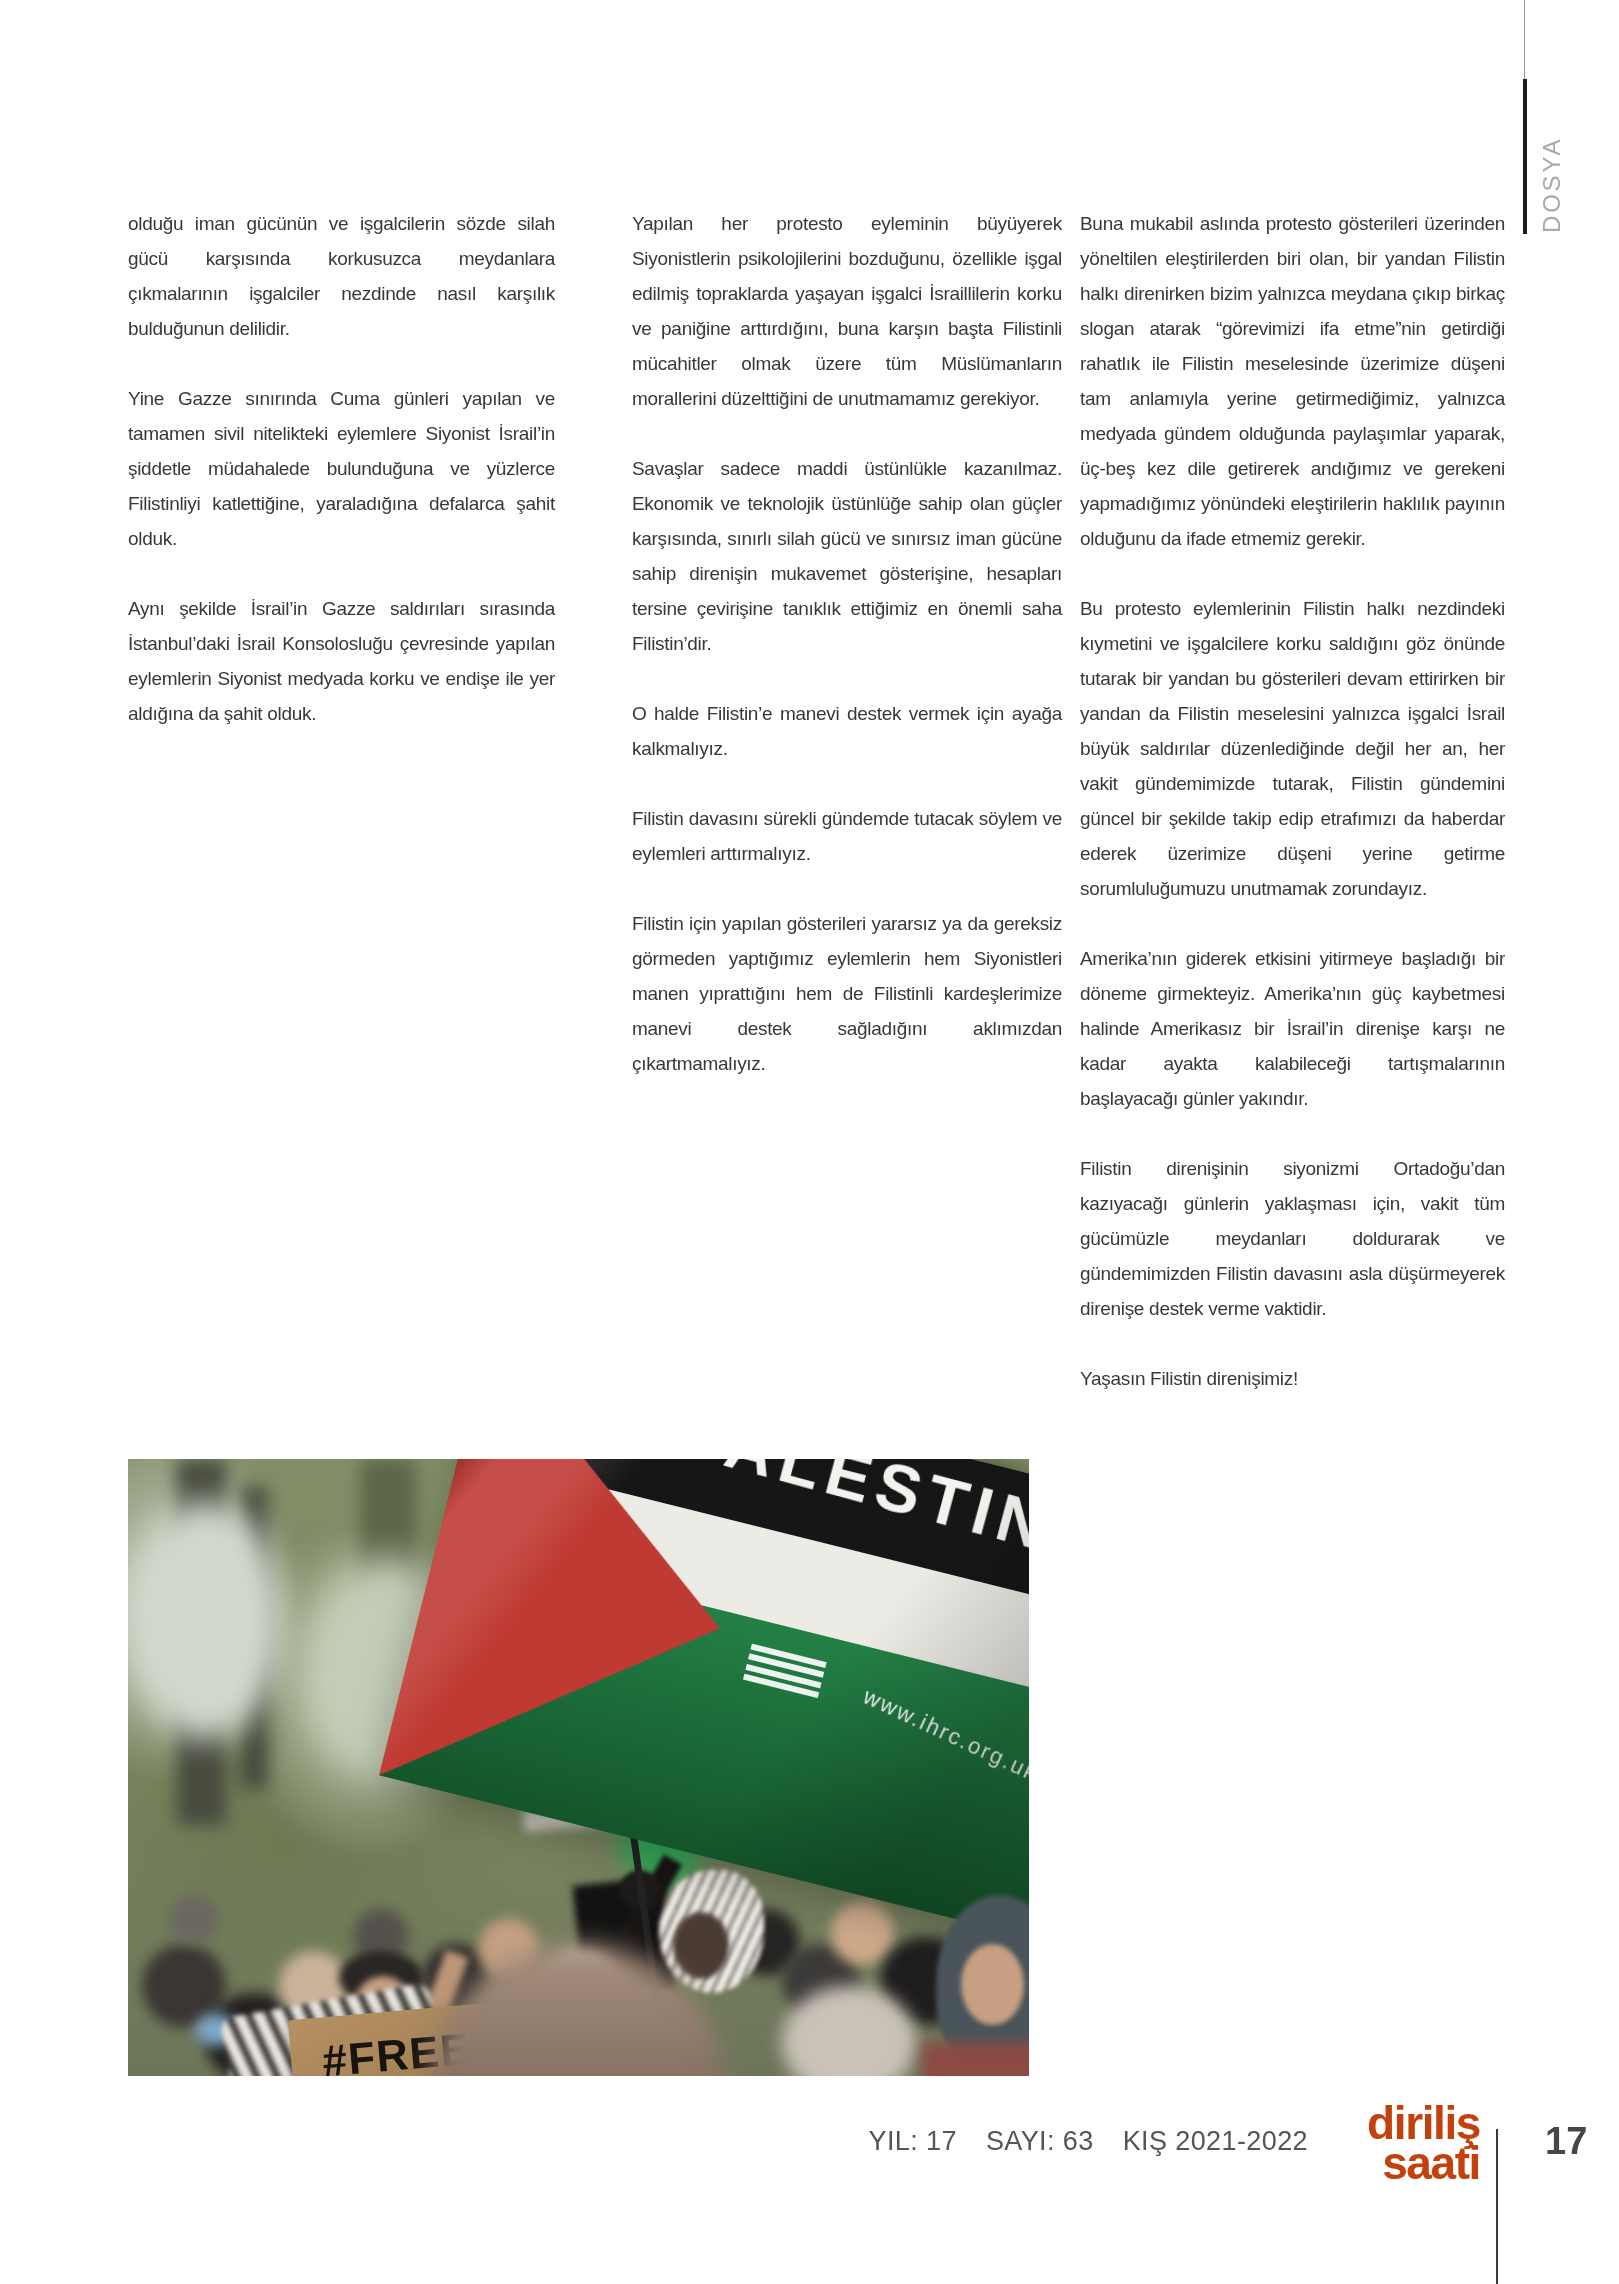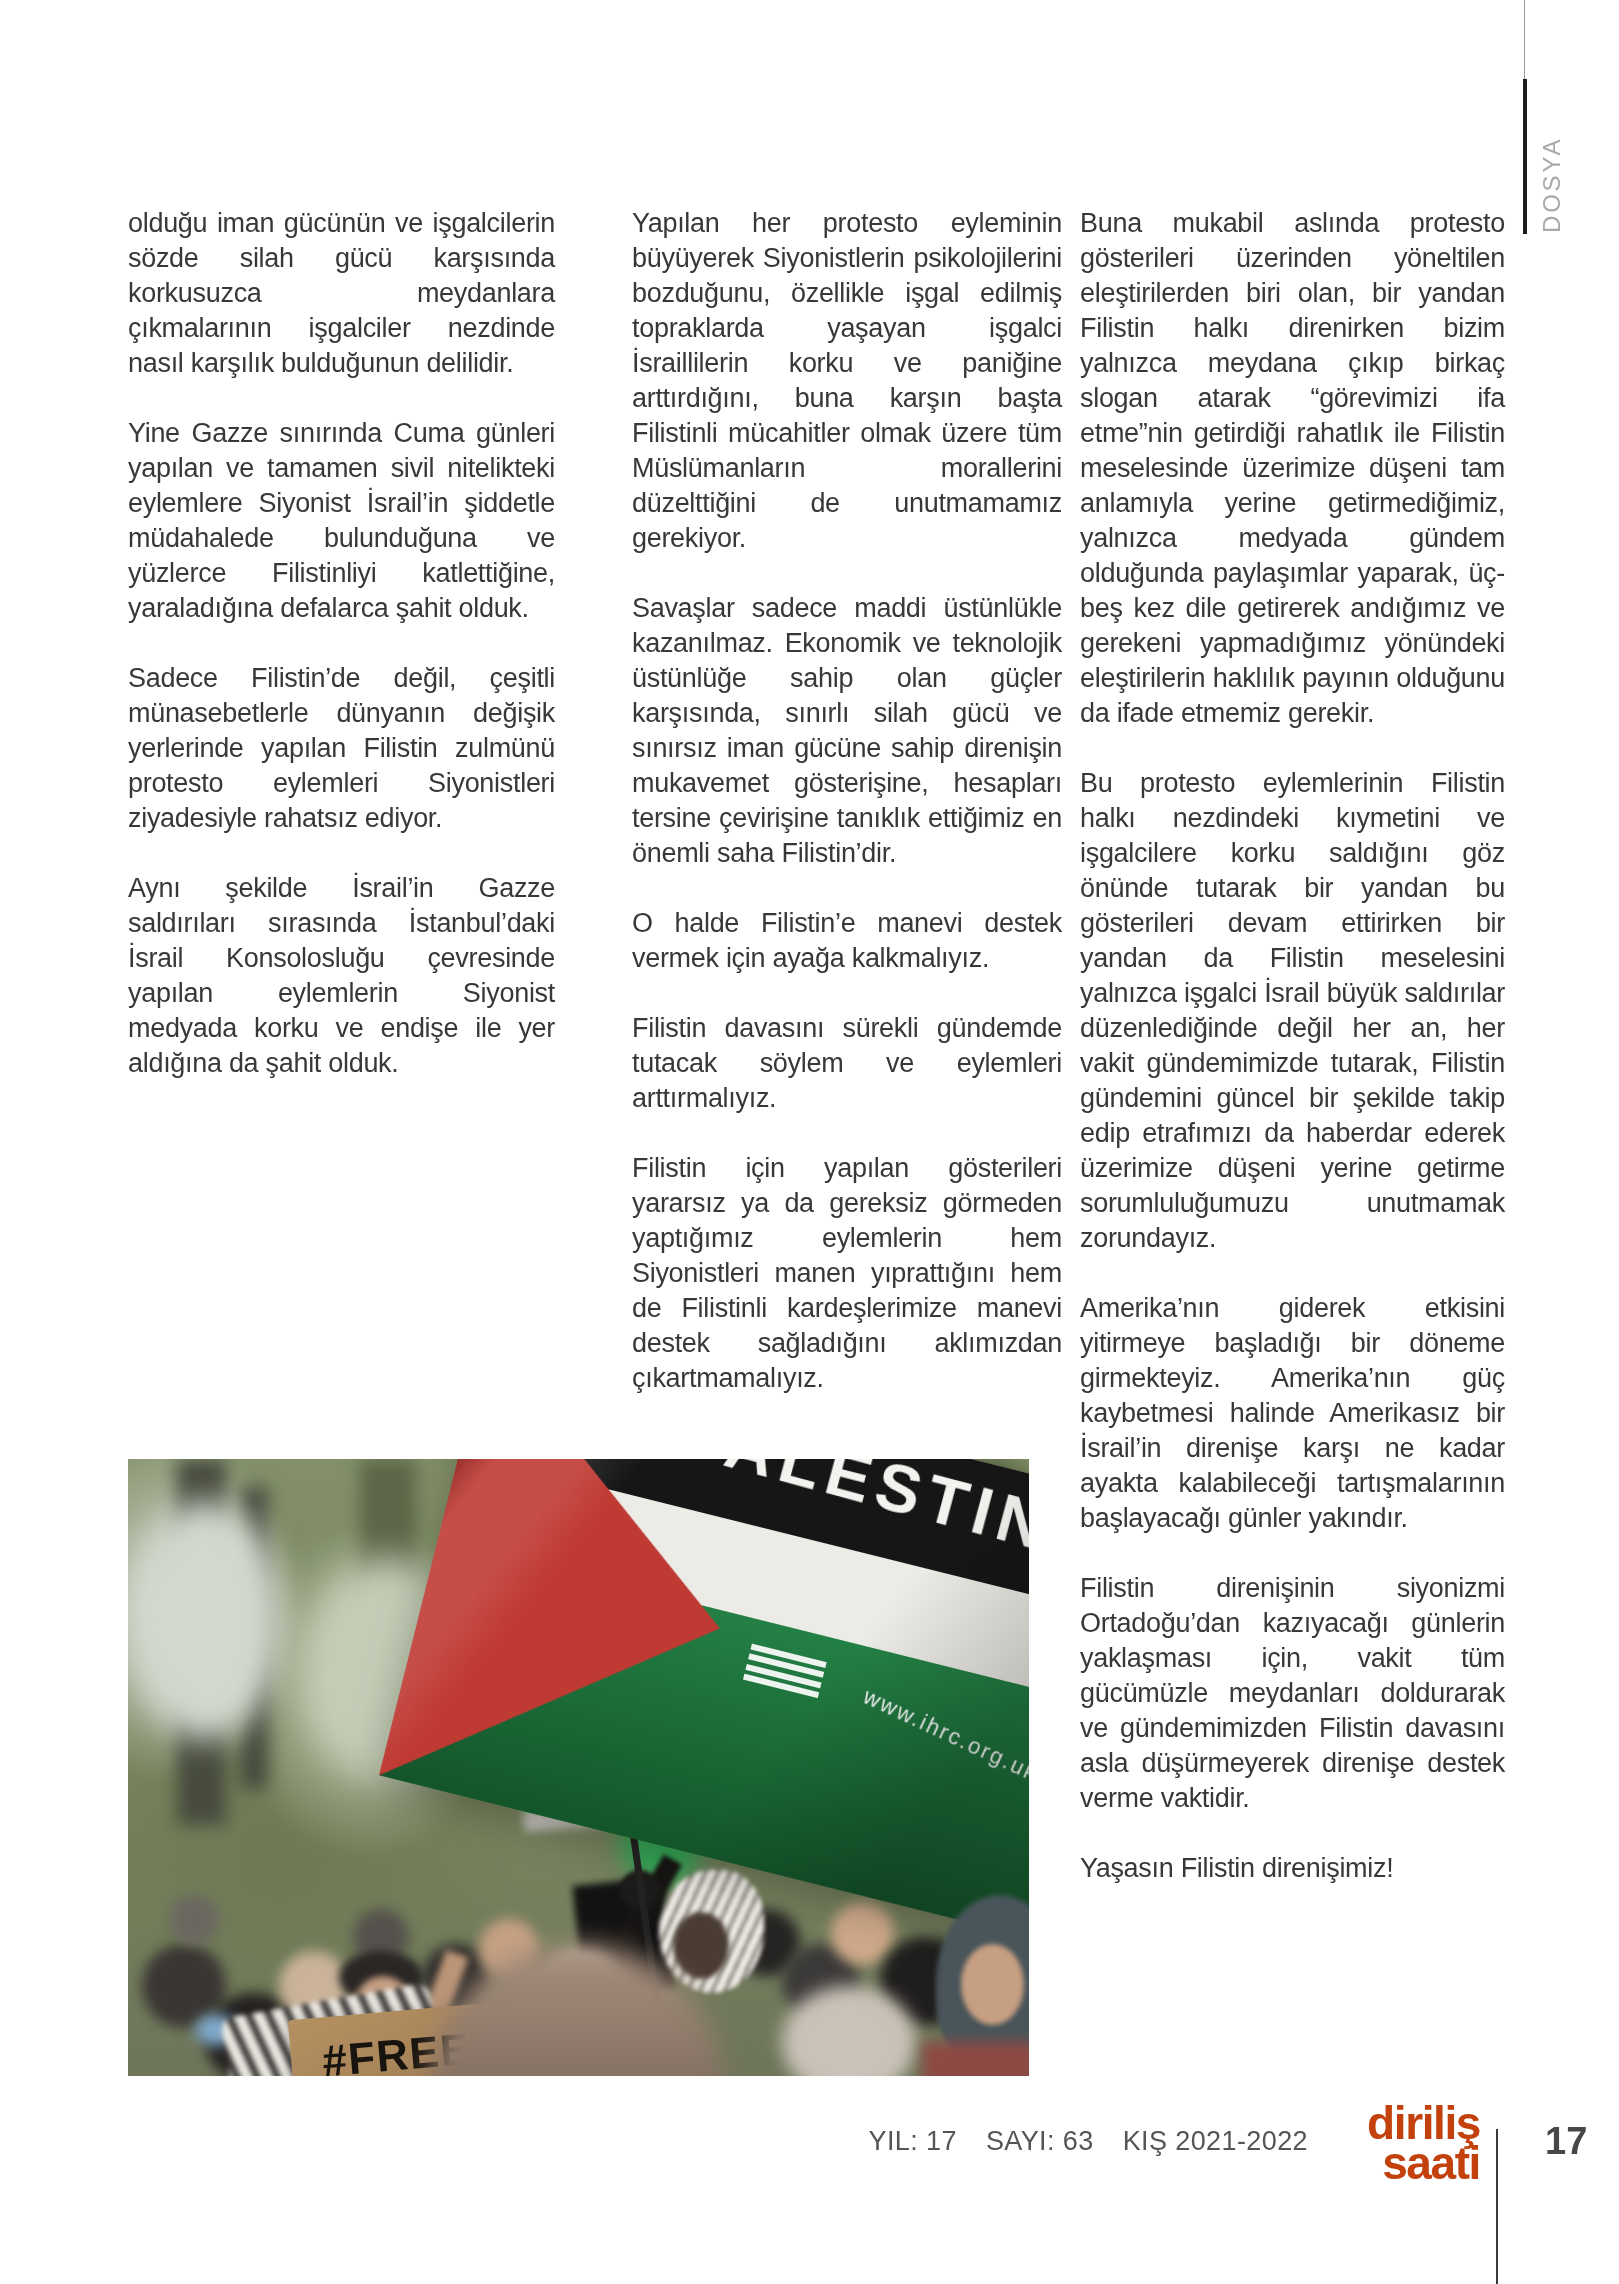--- a/index.html
+++ b/index.html
@@ -2,21 +2,21 @@
 <html style="font-size:11.2px"><head>
 <meta charset="utf-8">
 <style>
   html,body { margin:0; padding:0; background:#ffffff; }
   .page {
     position:relative; width:1620px; height:2284px; background:#ffffff;
     font-family:"Liberation Sans", sans-serif; color:#383838; overflow:hidden;
   }
 
   
-  .col { position:absolute; top:206px; text-align:justify; font-size:27px; line-height:35px; letter-spacing:-0.3px; }
+  .col { position:absolute; top:206px; text-align:justify; font-size:19px; line-height:35px; letter-spacing:-0.3px; }
   .col p { margin:0 0 35px 0; }
   #col1 { left:128px;  width:427px; }
   #col2 { left:632px;  width:430px; }
   #col3 { left:1080px; width:425px; }
 
   
   .rule-thin  { position:absolute; left:1524px; top:0;     width:1.4px; height:79px; background:#9c9c9c; }
   .rule-thick { position:absolute; left:1523px; top:79px; width:4.2px; height:155px; background:#1c1c1c; }
   .dosya {
     position:absolute; left:1538px; top:233px; transform:rotate(-90deg); transform-origin:0 0;
@@ -85,21 +85,20 @@
 
 <div class="page">
 
   <div class="rule-thin"></div>
   <div class="rule-thick"></div>
   <div class="dosya">DOSYA</div>
 
   <div class="col" id="col1">
     <p>olduğu iman gücünün ve işgalcilerin sözde silah gücü karşısında korkusuzca meydanlara çıkmalarının işgalciler nezdinde nasıl karşılık bulduğunun delilidir.</p>
     <p>Yine Gazze sınırında Cuma günleri yapılan ve tamamen sivil nitelikteki eylemlere Siyonist İsrail’in şiddetle müdahalede bulunduğuna ve yüzlerce Filistinliyi katlettiğine, yaraladığına defalarca şahit olduk.</p>
-    <p>Sadece Filistin’de değil, çeşitli münasebetlerle dünyanın değişik yerlerinde yapılan Filistin zulmünü protesto eylemleri Siyonistleri ziyadesiyle rahatsız ediyor.</p>
     <p>Aynı şekilde İsrail’in Gazze saldırıları sırasında İstanbul’daki İsrail Konsolosluğu çevresinde yapılan eylemlerin Siyonist medyada korku ve endişe ile yer aldığına da şahit olduk.</p>
   </div>
 
   <div class="col" id="col2">
     <p>Yapılan her protesto eyleminin büyüyerek Siyonistlerin psikolojilerini bozduğunu, özellikle işgal edilmiş topraklarda yaşayan işgalci İsraillilerin korku ve paniğine arttırdığını, buna karşın başta Filistinli mücahitler olmak üzere tüm Müslümanların morallerini düzelttiğini de unutmamamız gerekiyor.</p>
     <p>Savaşlar sadece maddi üstünlükle kazanılmaz. Ekonomik ve teknolojik üstünlüğe sahip olan güçler karşısında, sınırlı silah gücü ve sınırsız iman gücüne sahip direnişin mukavemet gösterişine, hesapları tersine çevirişine tanıklık ettiğimiz en önemli saha Filistin’dir.</p>
     <p>O halde Filistin’e manevi destek vermek için ayağa kalkmalıyız.</p>
     <p>Filistin davasını sürekli gündemde tutacak söylem ve eylemleri arttırmalıyız.</p>
     <p>Filistin için yapılan gösterileri yararsız ya da gereksiz görmeden yaptığımız eylemlerin hem Siyonistleri manen yıprattığını hem de Filistinli kardeşlerimize manevi destek sağladığını aklımızdan çıkartmamalıyız.</p>
   </div>

